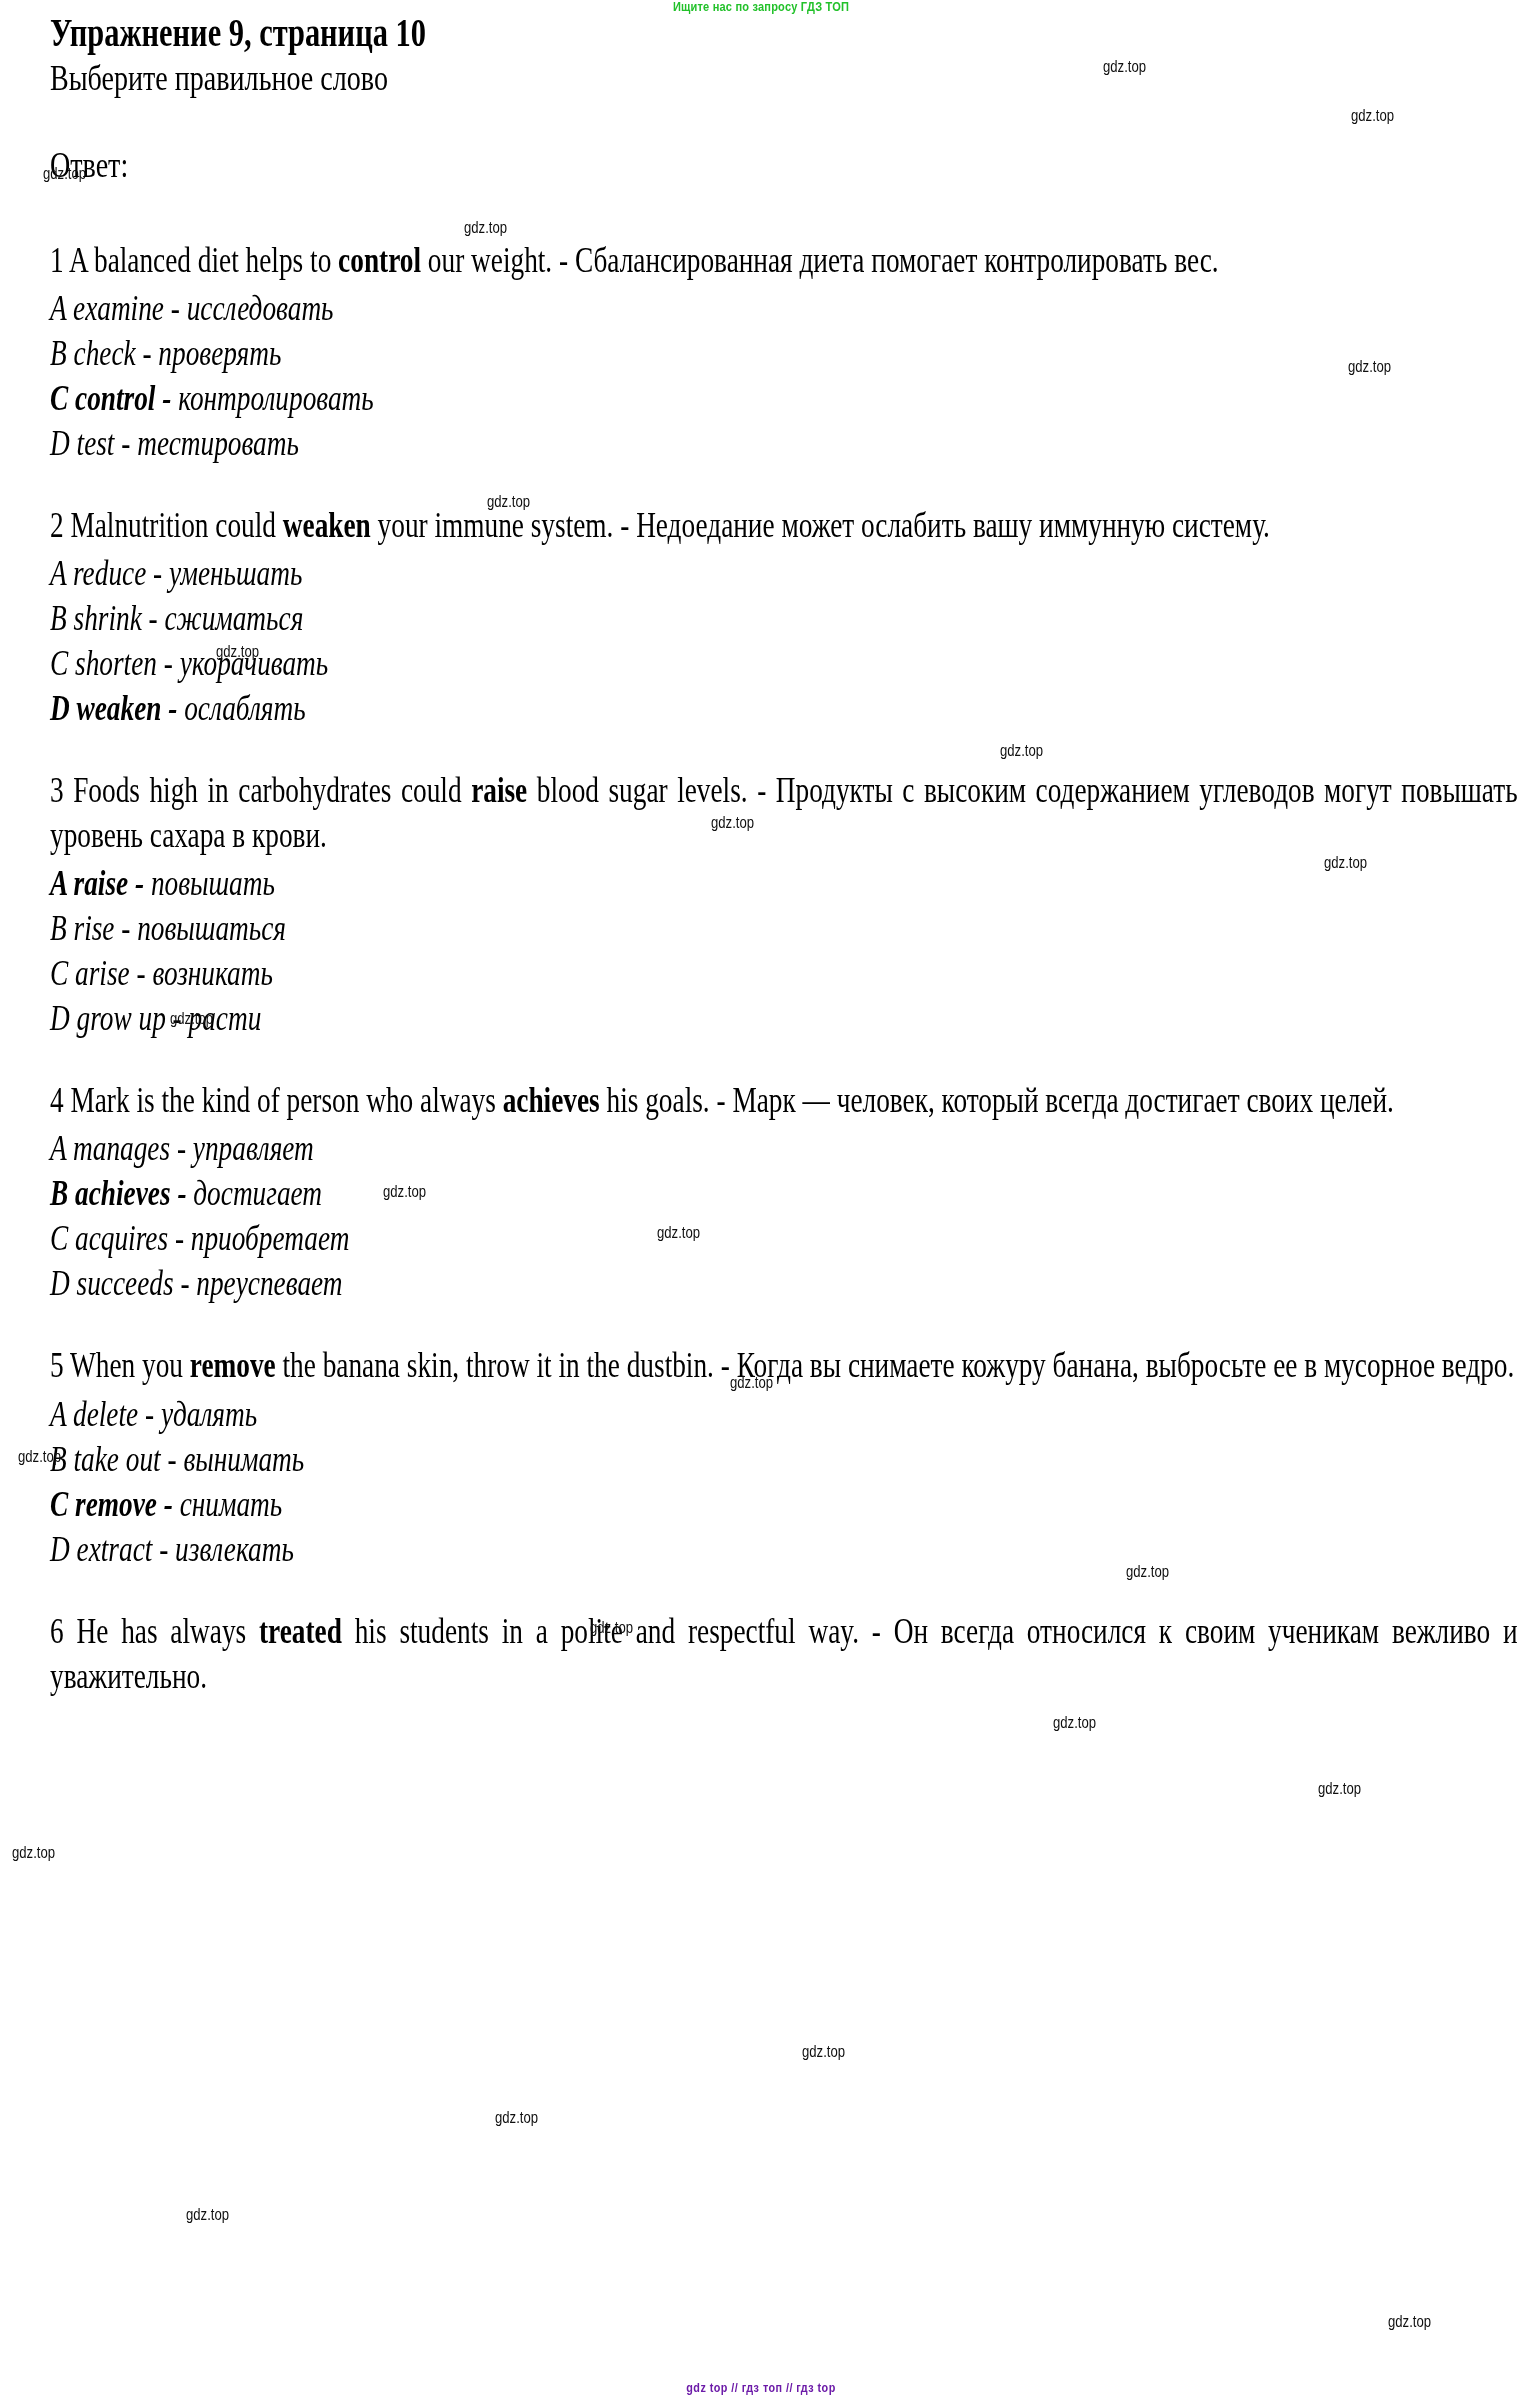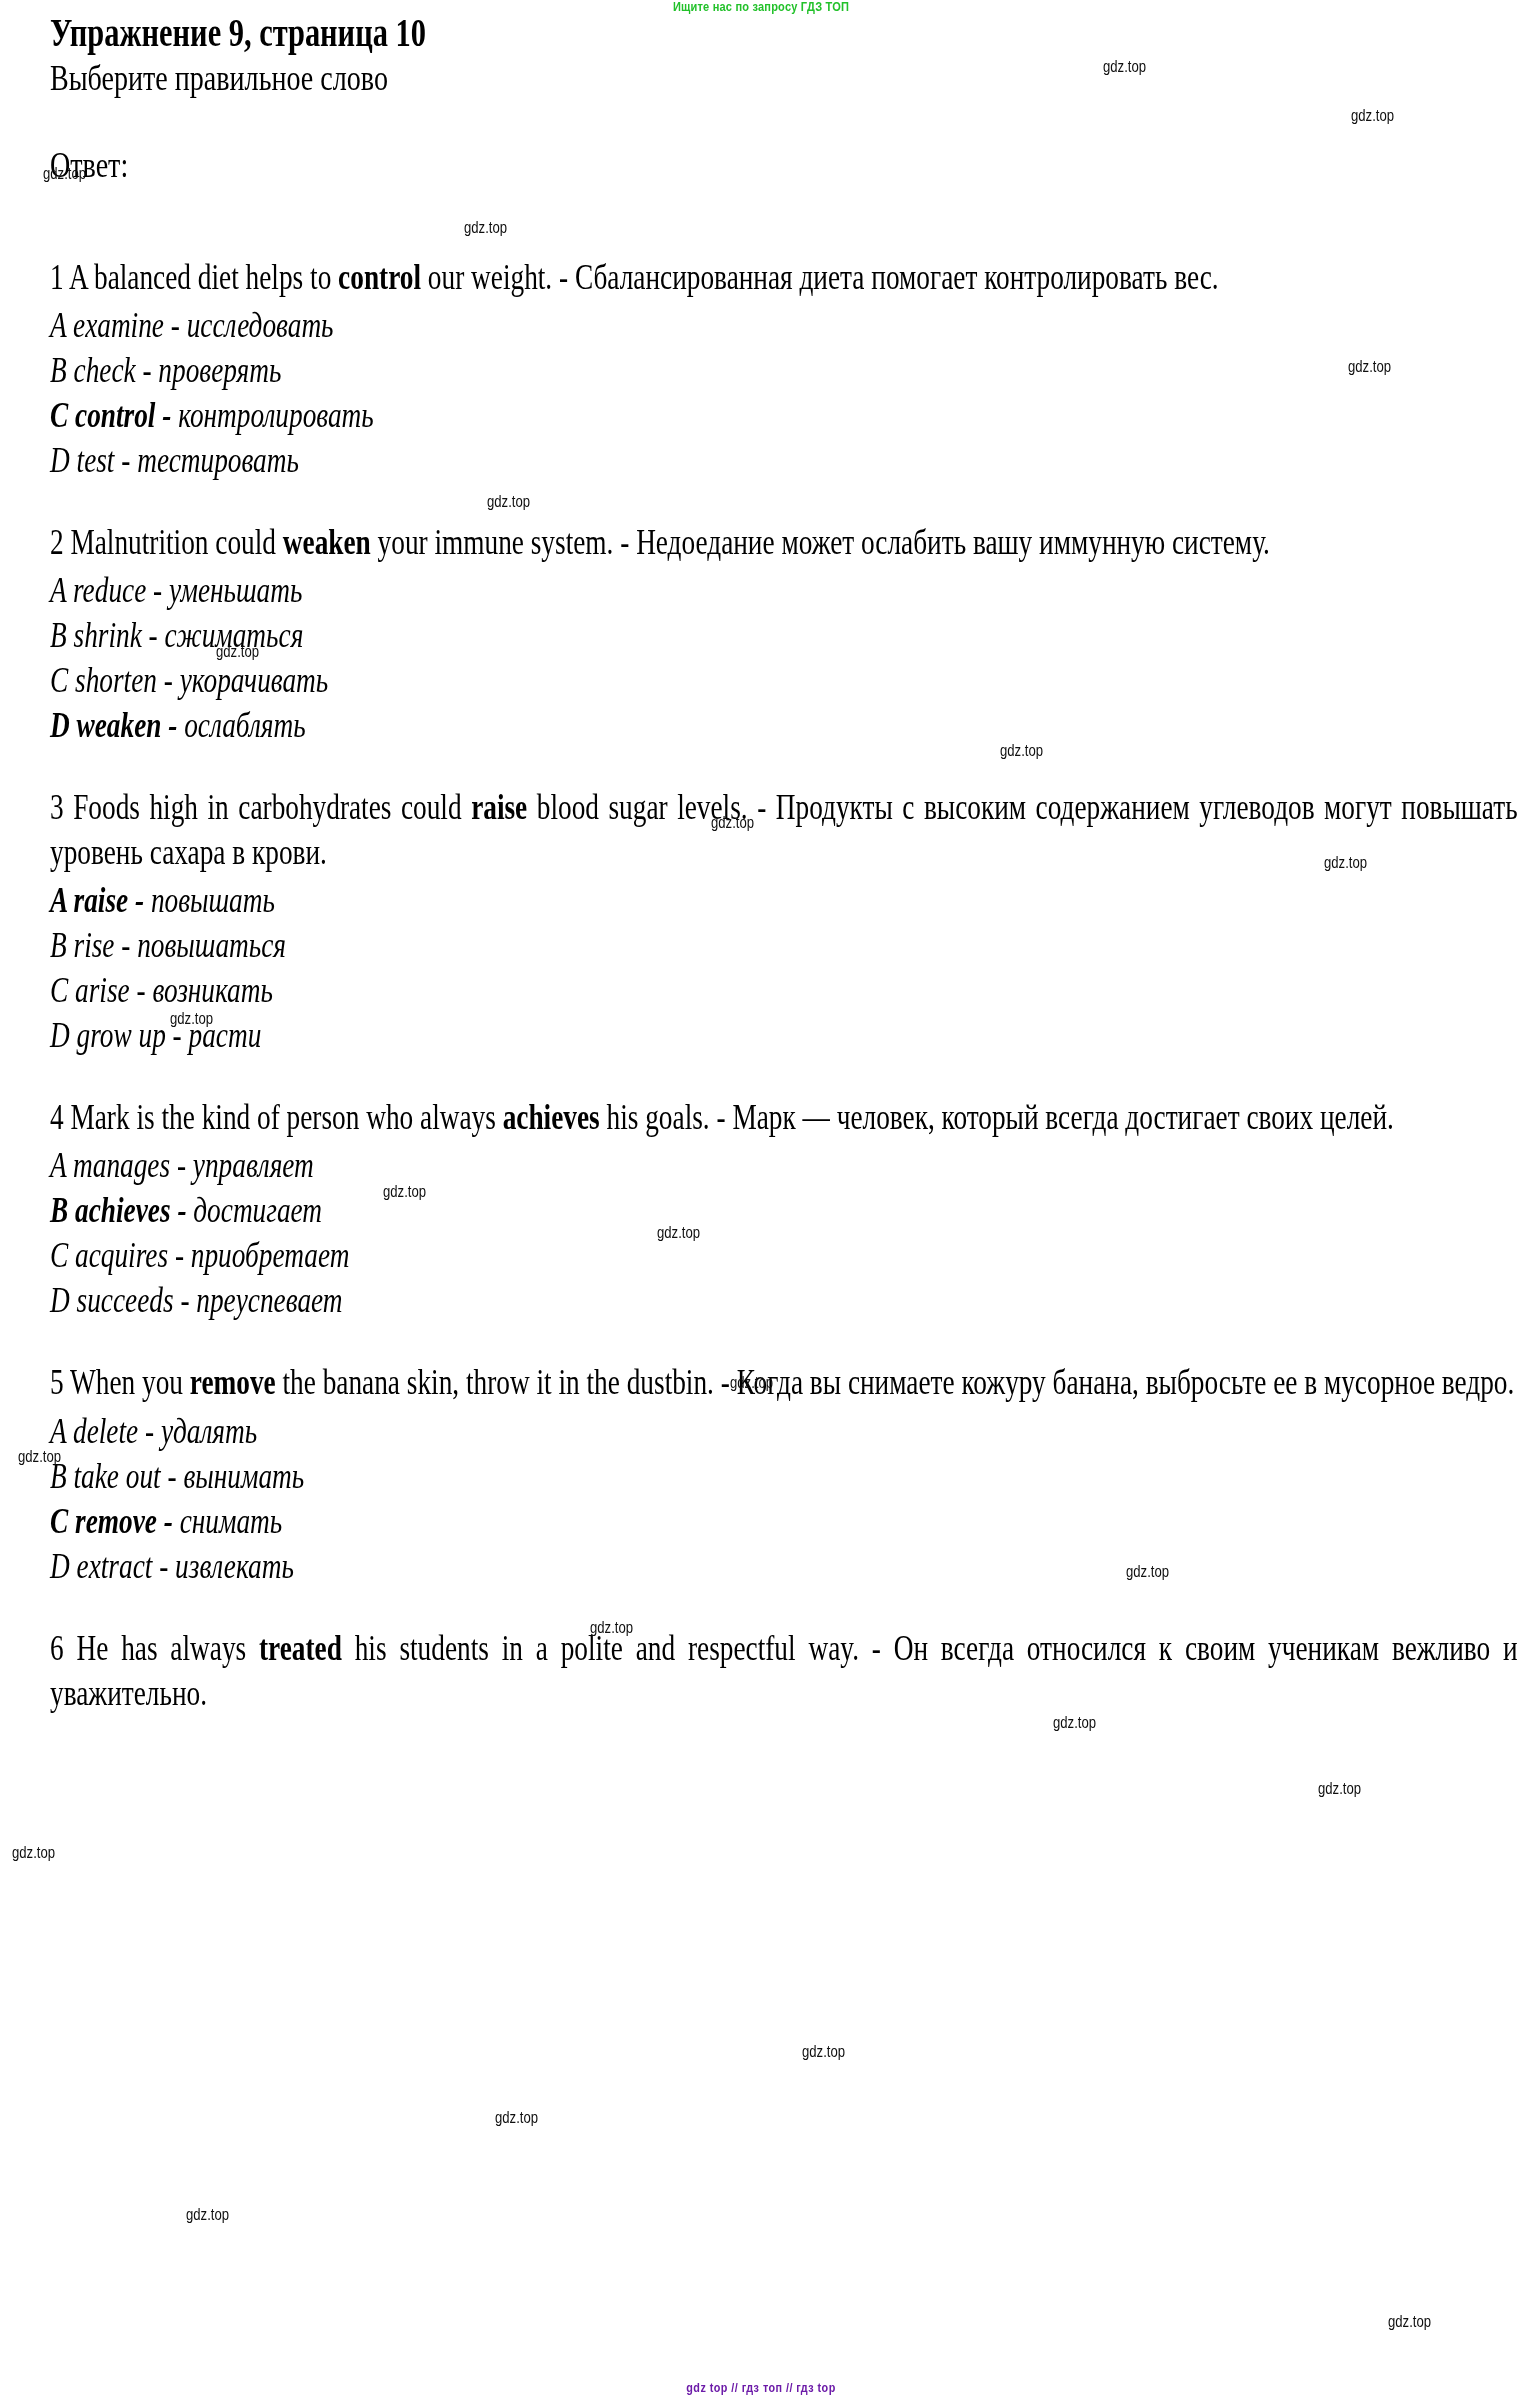--- a/index.html
+++ b/index.html
@@ -91,21 +91,21 @@
     font-size: 36px;
     font-weight: 400;
     line-height: 42px;
     margin: 45px 0 0 0;
     width: 128%;
   }
 
   .q-block {
     margin-top: 37px;
   }
-  .q-block.first { margin-top: 69px; }
+  .q-block.first { margin-top: 52px; }
 
   .q-text {
     font-size: 35px;
     line-height: 45px;
     text-align: justify;
     text-align-last: left;
     margin: 0;
     width: 128%;
     letter-spacing: 0px;
   }

